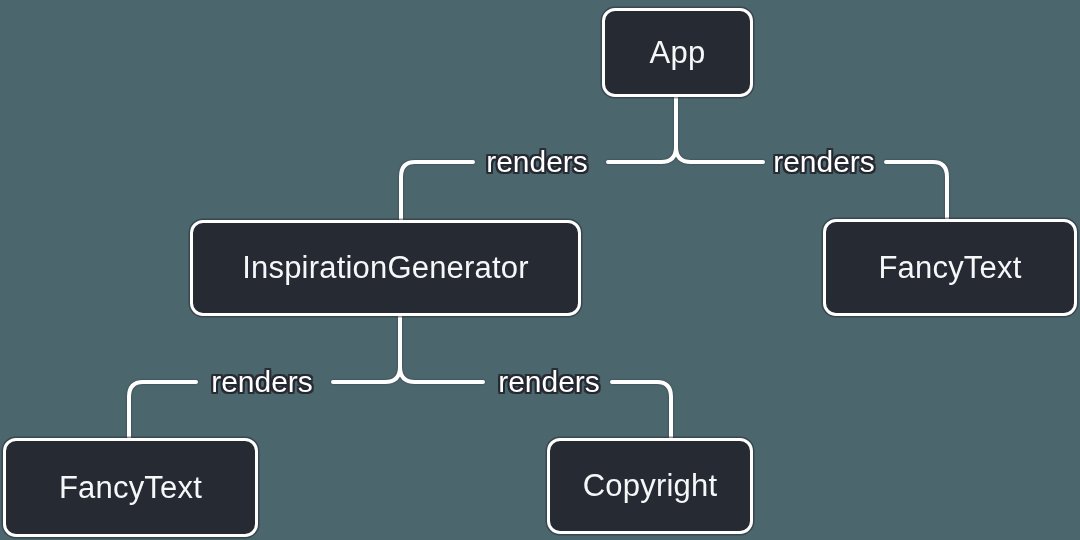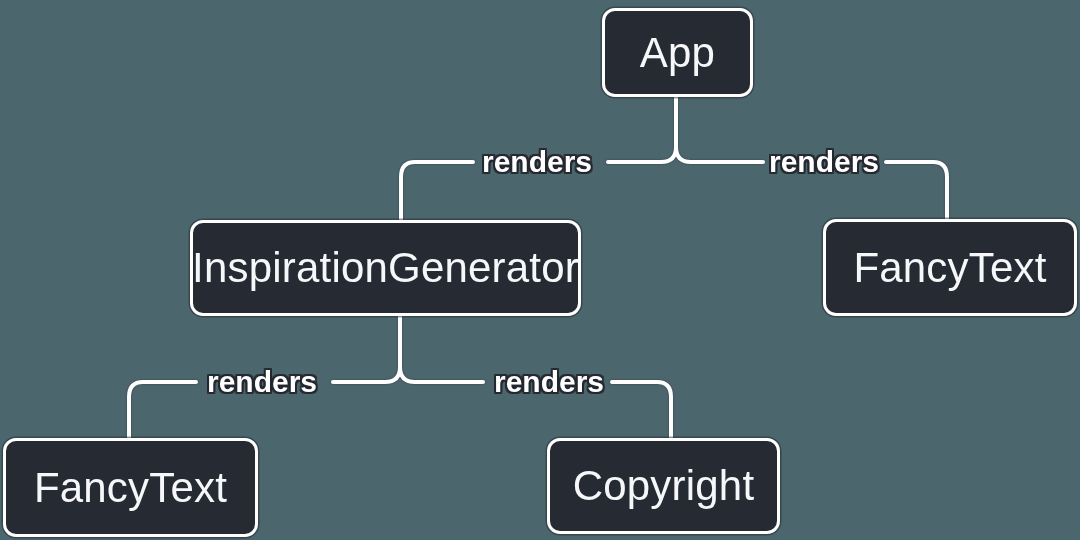--- a/index.html
+++ b/index.html
@@ -32,36 +32,36 @@
     position: absolute;
     box-sizing: border-box;
     background: #252a33;
     border: 3px solid #ffffff;
     border-radius: 13px;
     box-shadow: 0 0 0 1.5px rgba(35,39,47,.5);
     display: flex;
     align-items: center;
     justify-content: center;
     color: #f6f7f9;
-    font-size: 42px;
+    font-size: 31px;
     font-weight: 400;
     letter-spacing: 0.2px;
     white-space: nowrap;
   }
   .node-app        { left: 602px; top:   8px; width: 151px; height:  89px; }
   .node-ig         { left: 190px; top: 220px; width: 391px; height:  96px; }
   .node-ft-top     { left: 823px; top: 219px; width: 254px; height:  97px; }
   .node-ft-bottom  { left:   3px; top: 438px; width: 255px; height:  99px; }
-  .node-copyright  { left: 547px; top: 438px; width: 233px; height:  96px; }
+  .node-copyright  { left: 547px; top: 438px; width: 206px; height:  96px; }
   .edge-label {
     position: absolute;
     transform: translate(-50%, -50%);
     color: #ffffff;
     font-size: 30px;
-    font-weight: 700;
+    font-weight: 400;
     white-space: nowrap;
     text-shadow:
       -2px -2px 0 rgba(35,39,47,.85),  2px -2px 0 rgba(35,39,47,.85),
       -2px  2px 0 rgba(35,39,47,.85),  2px  2px 0 rgba(35,39,47,.85),
        0   -2px 0 rgba(35,39,47,.85),  0    2px 0 rgba(35,39,47,.85),
       -2px  0   0 rgba(35,39,47,.85),  2px  0   0 rgba(35,39,47,.85);
   }
   .label-top-left     { left: 537px; top: 162px; }
   .label-top-right    { left: 824px; top: 162px; }
   .label-bottom-left  { left: 262px; top: 382px; }

